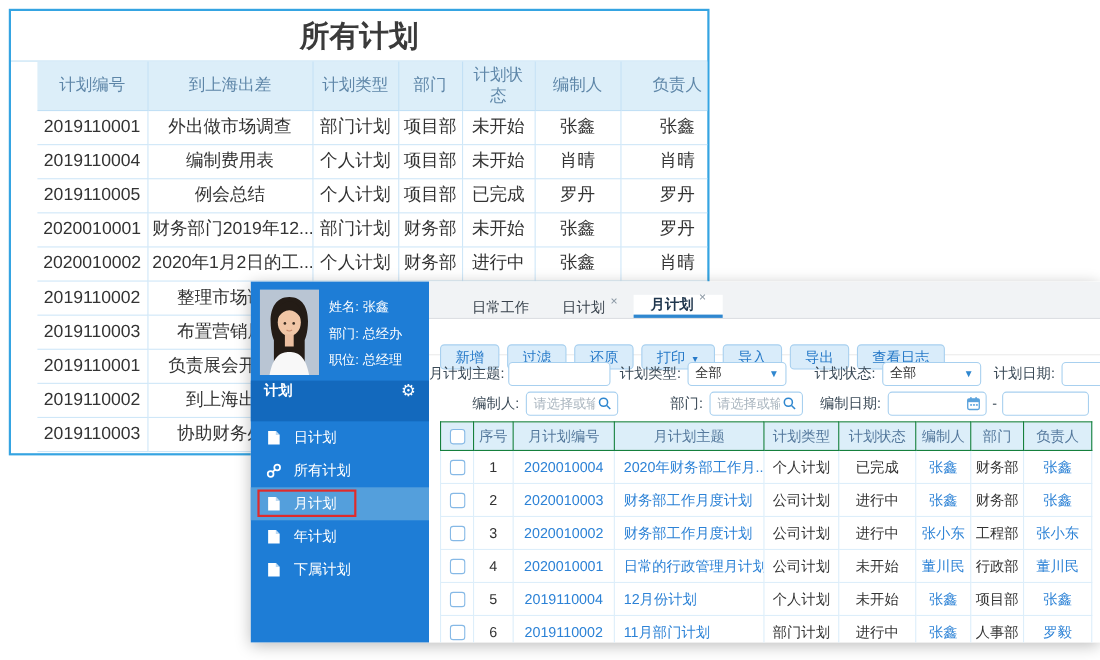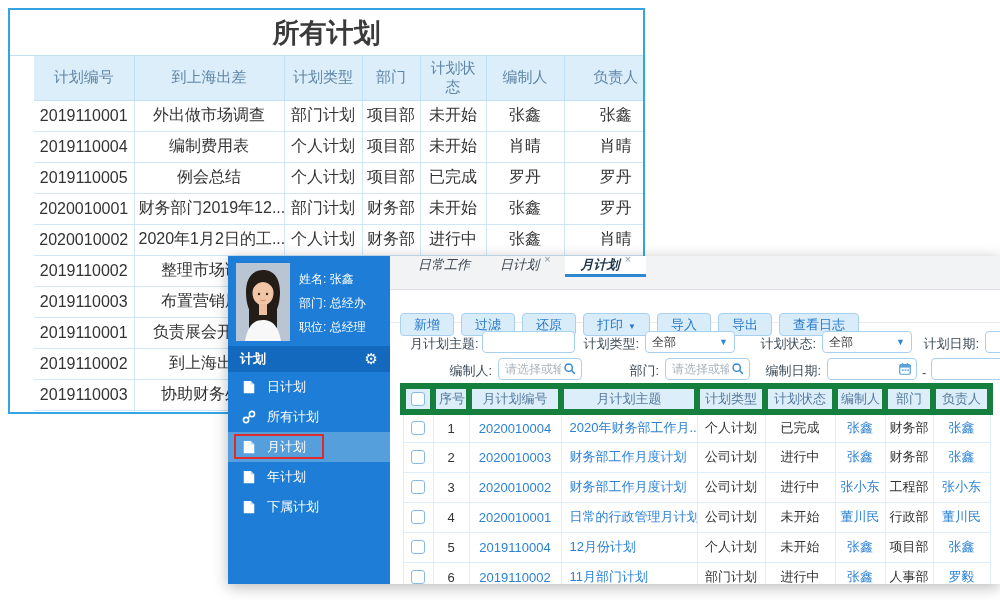--- a/index.html
+++ b/index.html
@@ -23,67 +23,67 @@
   
   .fg-window { position:absolute; left:228px; top:256px; width:772px; height:328px;
     z-index:2; display:flex; background:#fff; box-shadow:0 3px 14px rgba(0,0,0,.28); }
 
   
   .left-panel { width:162px; background:#1e7dd6; display:flex; flex-direction:column; flex:none; }
   .profile { height:90px; display:flex; align-items:flex-start; padding:7px 6px 0 8px; }
   .photo { width:54px; height:78px; flex:none; overflow:hidden; }
   .profile-info { margin-left:9px; color:#ffffff; font-size:12px; line-height:24px;
     white-space:nowrap; padding-top:4px; }
-  .side-header { height:26px; background:#1369bd; color:#fff; font-size:13px; font-weight:bold;
-    display:flex; align-items:center; justify-content:space-between; padding:0 12px; }
+  .side-header { height:37px; background:#1369bd; color:#fff; font-size:13px; font-weight:bold;
+    display:flex; justify-content:space-between; padding:0 12px; }
   .gear { font-size:15px; font-weight:normal; cursor:pointer; }
   .side-menu { flex:1; }
   .menu-item { position:relative; height:30px; display:flex; align-items:center;
     padding-left:14px; color:#fff; font-size:13px; cursor:pointer; }
   .menu-item.selected { background:#549fdc; }
   .menu-item .mi-icon { width:14px; height:15px; margin-right:11px; flex:none; }
   .annotation-box { position:absolute; left:6px; top:2px; width:90px; height:25px;
     border:2px solid #e02b2b; pointer-events:none; }
 
   
   .right-panel { flex:1; display:flex; flex-direction:column; overflow:hidden; background:#fff; }
   .tabbar { height:34px; background:#f1f3f5; border-bottom:1px solid #dddfe3;
-    display:flex; align-items:flex-start; padding-left:13px; flex:none;font-style:italic; }
+    display:flex; align-items:flex-end; padding-left:24px; flex:none; }
   .tab { display:flex; align-items:center; padding:0 15px; font-size:13px; color:#38424c;
     cursor:pointer; position:relative; }
   .tab.active { background:#fff; border-bottom:3px solid #2f87cf; font-weight:bold; color:#20374e; }
   .tab-close { font-size:11px; color:#8a97a3; margin-left:5px; transform:translateY(-6px);
     font-weight:normal; }
   .toolbar { height:33px; display:flex; align-items:center; padding-left:10px;
     border-bottom:1px solid #ebebeb; flex:none; }
   .tbtn { height:23px; line-height:21px; padding:0 13px; margin-right:7px; border-radius:4px;
     background:#d9ecfa; border:1px solid #a8d0ef; color:#2679c8; font-size:13px;
     cursor:pointer; white-space:nowrap;margin-top:36px; }
   .tbtn .caret { font-size:8px; margin-left:5px; }
 
   .filters { padding-top:3px; flex:none; }
-  .filter-row { height:27px; display:flex; align-items:flex-end;margin-left:20px; }
+  .filter-row { height:27px; display:flex; align-items:center; }
   .f-label { font-size:13px; color:#3b4a57; text-align:right; padding-right:6px;
     white-space:nowrap; flex:none; }
   .f-ctl { flex:none; position:relative; }
   .f-input { width:100%; height:22px; border:1px solid #a8d0ef; border-radius:4px;
     background:#fff; font-size:12px; padding:0 6px; color:#333; outline:none;
     font-family:"Liberation Sans","DejaVu Sans",sans-serif; }
   .f-input::placeholder { color:#a9b5bf; }
   .f-icon { position:absolute; right:5px; top:4px; width:14px; height:14px; }
   .f-select { height:22px; border:1px solid #a8d0ef; border-radius:4px; background:#fff;
     display:flex; align-items:center; justify-content:space-between; padding:0 6px;
     font-size:12px; color:#333; cursor:pointer; }
   .f-select .caret { color:#2f87cf; font-size:9px; }
   .dash { font-size:13px; color:#3b4a57; padding:0 5px; }
 
   table.main-table { border-collapse:collapse; table-layout:fixed; width:593px;
     margin:3px 7px 0 10px; flex:none; }
   .main-table th { background:#dceef9; color:#54789c; font-size:13px; font-weight:normal;
-    height:26px; border:6px solid #15803d; padding:0 3px; white-space:nowrap; }
+    height:26px; border:1px solid #15803d; padding:0 3px; white-space:nowrap; }
   .main-table td { height:30px; font-size:13px; color:#333; text-align:center;
     border:1px solid #ddeefa; padding:0 3px; white-space:nowrap; overflow:hidden; }
   .main-table td.link { color:#2c82d6; cursor:pointer; }
   .main-table td.topic { text-align:left; padding-left:8px; }
   .cbx { width:14px; height:14px; border:1px solid #86b9e6; border-radius:3px;
     background:#fff; margin:0 auto; cursor:pointer; }
 </style>
 </head>
 <body>
 

